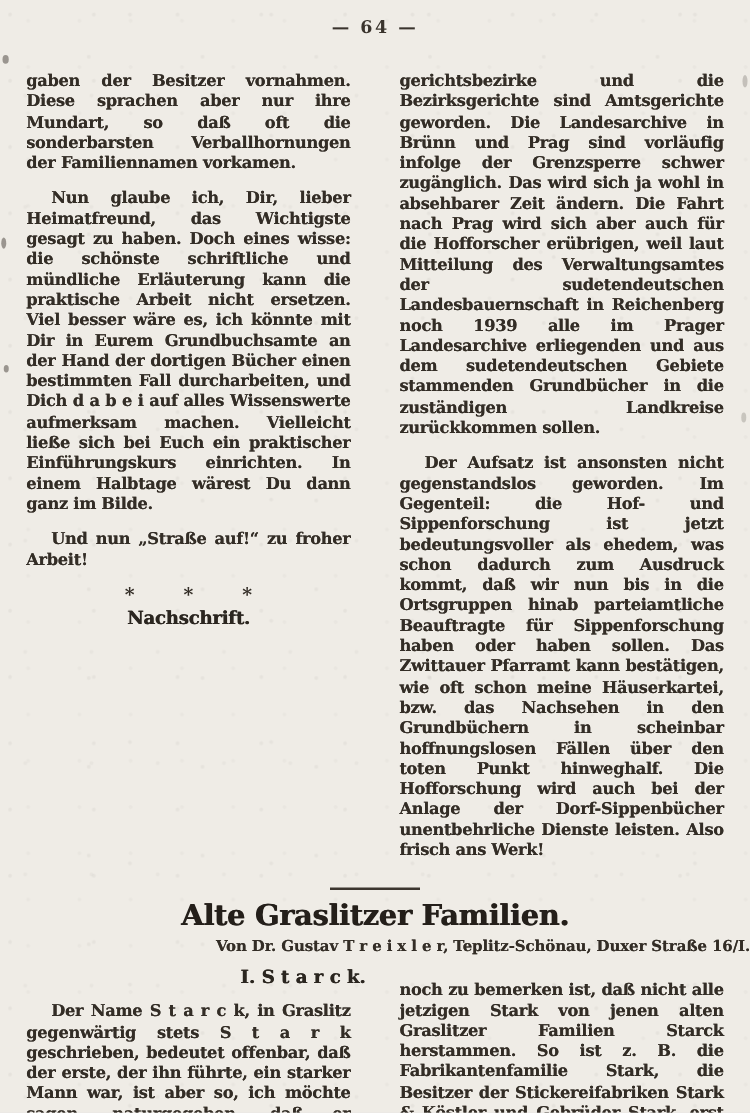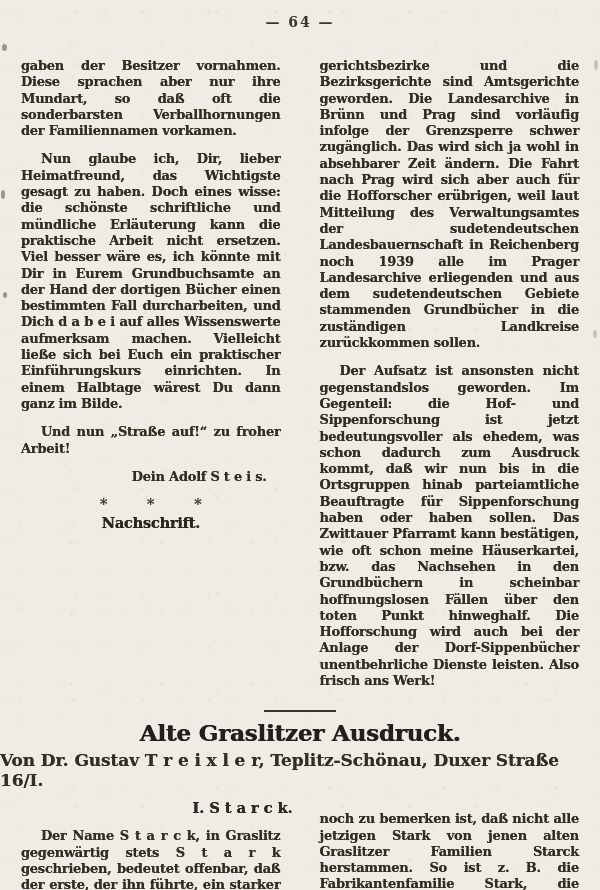--- a/index.html
+++ b/index.html
@@ -92,22 +92,22 @@
     margin: 0 0 4px 0;
     text-align: center;
     font-size: 23px;
     font-weight: 700;
     letter-spacing: -0.2px;
     color: #241f1a;
     text-shadow: 0.6px 0 0 currentColor;
     font-family: "DejaVu Serif", "Liberation Serif", serif;
   }
   .byline {
-    text-align: left;
-    font-size: 17px;
+    text-align: right;
+    font-size: 12px;
     font-weight: 700;
     letter-spacing: -0.1px;
     margin-bottom: 9px;
     color: #332d26;
     text-shadow: 0 0 0.5px rgba(46,40,33,0.8);
   }
   .section-heading {
     margin: 0 0 3px 0;
     text-align: right;
     font-size: 14.5px;
@@ -127,33 +127,32 @@
   <span class="speck s4"></span>
   <span class="speck s5"></span>
 
   <div class="page-number">— 64 —</div>
 
   <section class="twocol">
     <div class="col">
       <p class="noindent">gaben der Besitzer vornahmen. Diese sprachen aber nur ihre Mundart, so daß oft die sonderbarsten Verballhornungen der Familiennamen vorkamen.</p>
       <p>Nun glaube ich, Dir, lieber Heimatfreund, das Wichtigste gesagt zu haben. Doch eines wisse: die schönste schriftliche und mündliche Erläuterung kann die praktische Arbeit nicht ersetzen. Viel besser wäre es, ich könnte mit Dir in Eurem Grundbuchsamte an der Hand der dortigen Bücher einen bestimmten Fall durcharbeiten, und Dich d a b e i auf alles Wissenswerte aufmerksam machen. Vielleicht ließe sich bei Euch ein praktischer Einführungskurs einrichten. In einem Halbtage wärest Du dann ganz im Bilde.</p>
       <p>Und nun „Straße auf!“ zu froher Arbeit!</p>
-      <p class="signature">Dein Adolf S t e i s.</p>
       <div class="asterisks">* * *</div>
       <div class="ps-heading">Nachschrift.</div>
     </div>
     <div class="col">
       <p class="noindent">gerichtsbezirke und die Bezirksgerichte sind Amtsgerichte geworden. Die Landesarchive in Brünn und Prag sind vorläufig infolge der Grenzsperre schwer zugänglich. Das wird sich ja wohl in absehbarer Zeit ändern. Die Fahrt nach Prag wird sich aber auch für die Hofforscher erübrigen, weil laut Mitteilung des Verwaltungsamtes der sudetendeutschen Landesbauernschaft in Reichenberg noch 1939 alle im Prager Landesarchive erliegenden und aus dem sudetendeutschen Gebiete stammenden Grundbücher in die zuständigen Landkreise zurückkommen sollen.</p>
       <p>Der Aufsatz ist ansonsten nicht gegenstandslos geworden. Im Gegenteil: die Hof- und Sippenforschung ist jetzt bedeutungsvoller als ehedem, was schon dadurch zum Ausdruck kommt, daß wir nun bis in die Ortsgruppen hinab parteiamtliche Beauftragte für Sippenforschung haben oder haben sollen. Das Zwittauer Pfarramt kann bestätigen, wie oft schon meine Häuserkartei, bzw. das Nachsehen in den Grundbüchern in scheinbar hoffnungslosen Fällen über den toten Punkt hinweghalf. Die Hofforschung wird auch bei der Anlage der Dorf-Sippenbücher unentbehrliche Dienste leisten. Also frisch ans Werk!</p>
     </div>
   </section>
 
   <div class="rule"></div>
 
-  <h1 class="article-title">Alte Graslitzer Ausdruck.</h1>
+  <h1 class="article-title">Alte Graslitzer Familien.</h1>
   <div class="byline">Von Dr. Gustav T r e i x l e r, Teplitz-Schönau, Duxer Straße 16/I.</div>
 
   <section class="twocol">
     <div class="col">
       <h3 class="section-heading">I. S t a r c k.</h3>
       <p>Der Name S t a r c k, in Graslitz gegenwärtig stets S t a r k geschrieben, bedeutet offenbar, daß der erste, der ihn führte, ein starker Mann war, ist aber so, ich möchte sagen, naturgegeben, daß er sicherlich nicht nur an e i n e r Stelle entstand. Die Graslitzer Bewohner dieses Namens müssen sonach nicht alle untereinander urverwandt gewesen sein, sondern können aus verschiedenen Familien entsprossen sein. Im Adreßbuch des Jahres 1930 kommen in der Stadt noch 56 erwachsene Personen Stark vor, im 16. und 17. Jahrhundert war der Name in ihr aber noch viel häufiger, wobei</p>
     </div>
     <div class="col">
       <p class="noindent">noch zu bemerken ist, daß nicht alle jetzigen Stark von jenen alten Graslitzer Familien Starck herstammen. So ist z. B. die Fabrikantenfamilie Stark, die Besitzer der Stickereifabriken Stark &amp; Köstler und Gebrüder Stark, erst im 19. Jahrhundert hierorts eingewandert, obschon es ganz gut möglich wäre, daß ihre Ahnen ursprünglich doch aus Graslitz in ihre spätere Heimat, den Neudeker Bezirk, umgekehrt hingezogen wären.</p>
       <p>In den Graslitzer Pfarrmatriken findet sich der Name Starck schon seit dem Jahr 1608, mit dem jene beginnen, im ältesten Stadt- und Gerichtsbuch bereits seit 1569, im Graslitzer Bergbuch unge-</p>

